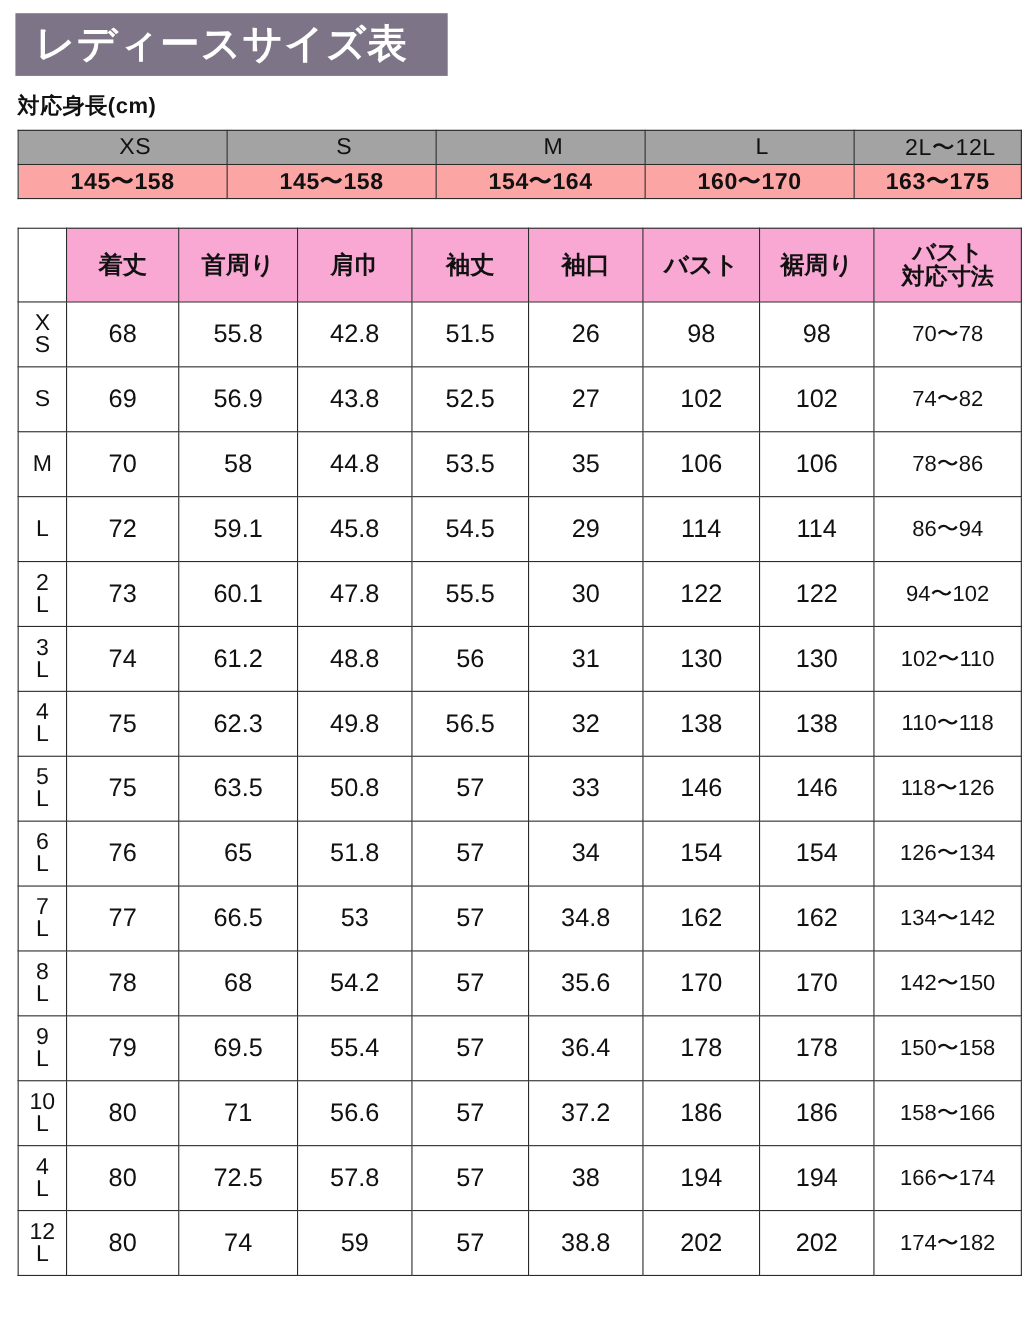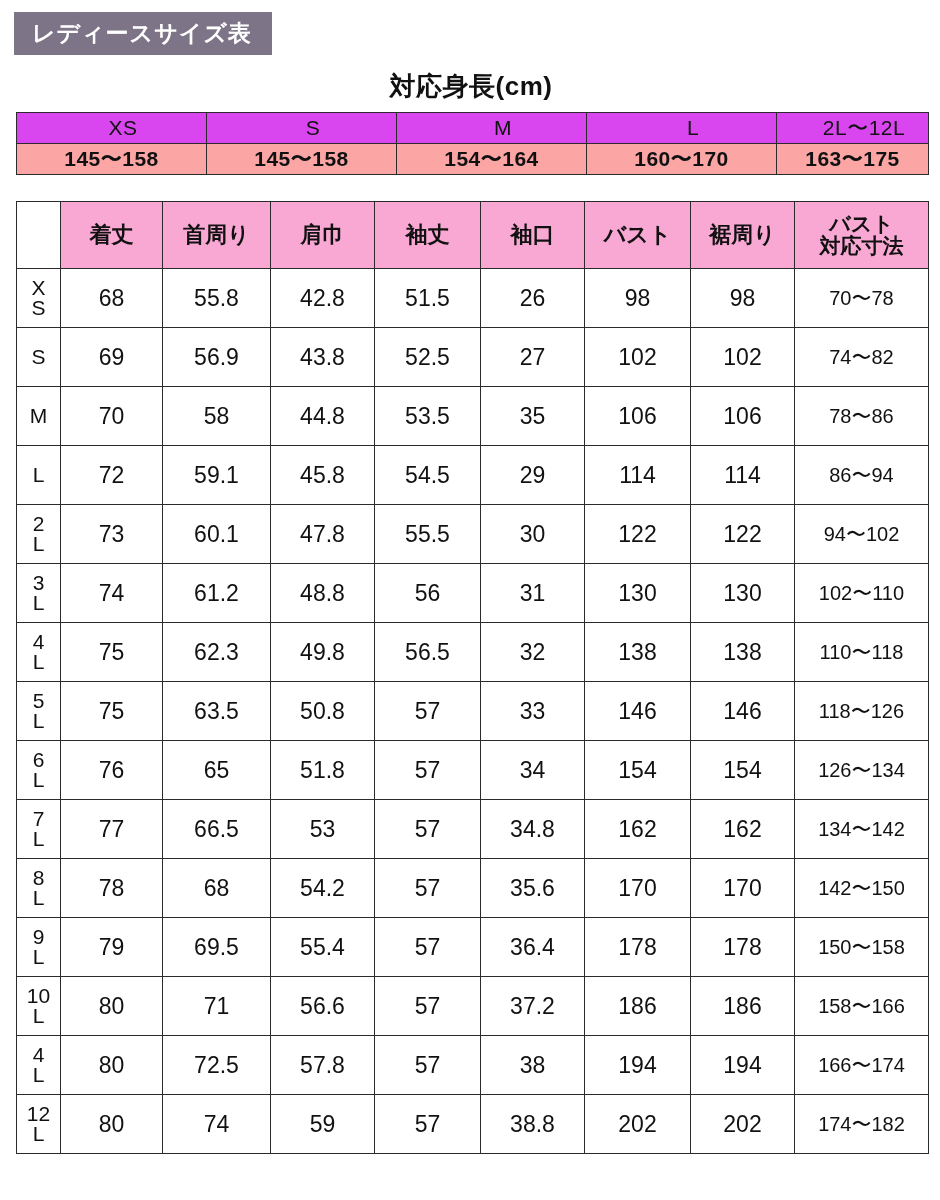--- a/index.html
+++ b/index.html
@@ -20,34 +20,33 @@
     padding: 12px 14px 0 14px;
     box-sizing: border-box;
     width: 940px;
   }
 
   
   .title-banner {
     display: inline-block;
     background: #7d7587;
     color: #ffffff;
-    font-size: 23px;
+    font-size: 36px;
     font-weight: bold;
     letter-spacing: 1px;
-    padding: 9px 20px 10px 18px;
+    padding: 9px 36px 10px 18px;
     line-height: 1.05;
   }
 
   
   .sub-heading {
-    font-size: 26px;
+    font-size: 20px;
     font-weight: bold;
     margin: 14px 0 8px 2px;
     letter-spacing: 0.5px;
-    text-align: center;
   }
 
   
   table {
     border-collapse: collapse;
     table-layout: fixed;
   }
   td, th {
     border: 1px solid #2b2b2b;
     text-align: center;
@@ -59,21 +58,21 @@
   .height-table {
     width: 912px;
     margin-left: 2px;
   }
   .height-table td {
     height: 26px;
     font-size: 21px;
     letter-spacing: 0.5px;
   }
   .height-table .hdr {
-    background: #d946ef;
+    background: #a3a3a3;
     font-weight: normal;
     height: 28px;
     padding-left: 24px;
   }
   .height-table .val {
     background: #fca5a5;
     height: 28px;
     font-weight: bold;
   }
 

